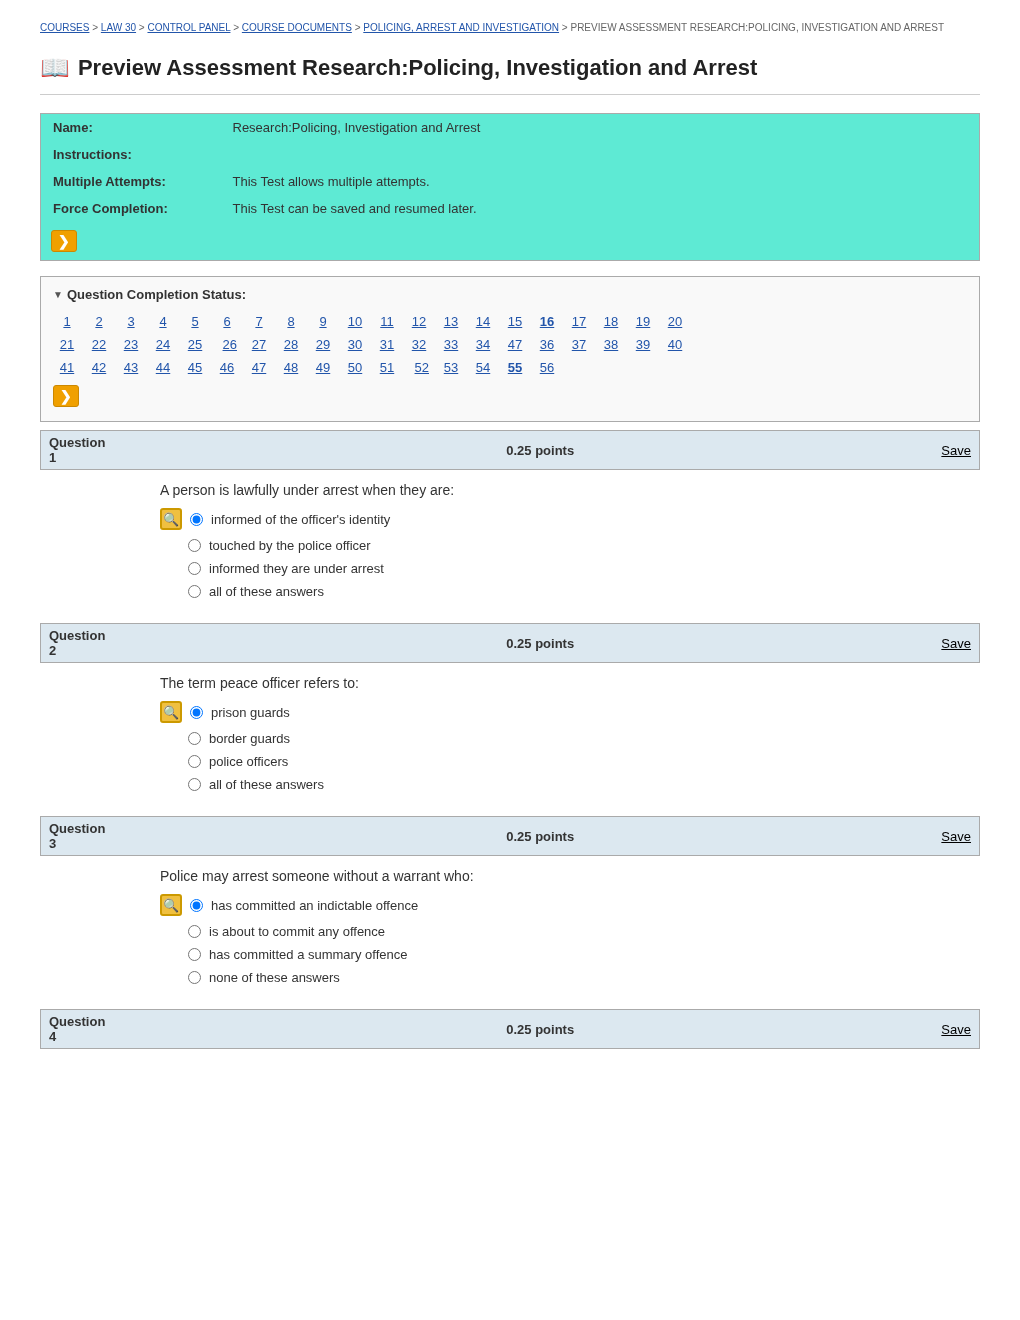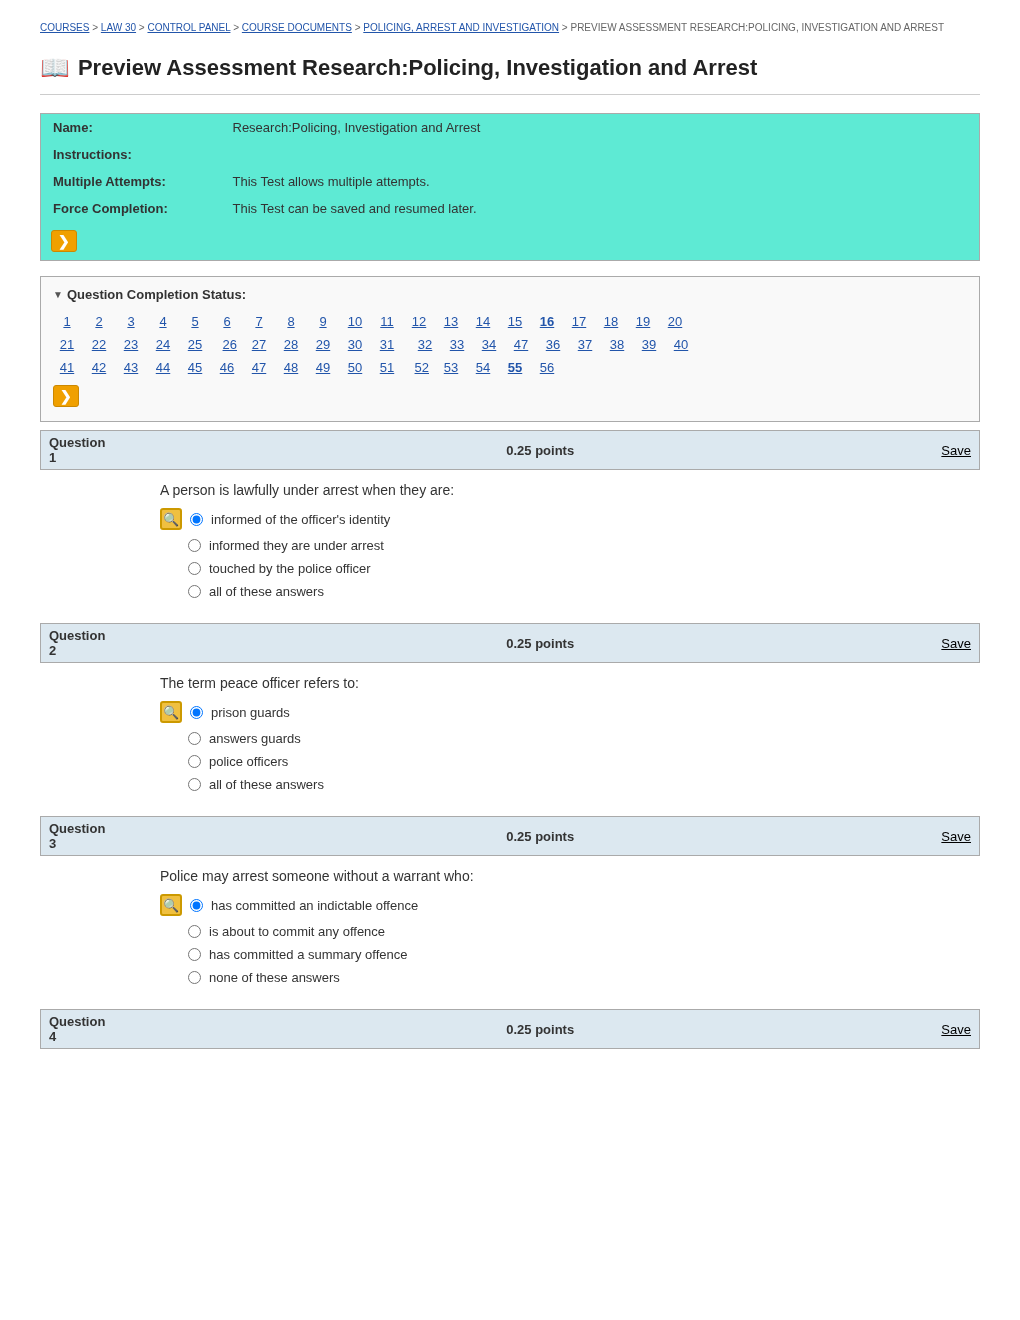--- a/index.html
+++ b/index.html
@@ -227,21 +227,21 @@
       <a href="#q22" style="min-width: 28px; text-align: center;">22</a>
       <a href="#q23" style="min-width: 28px; text-align: center;">23</a>
       <a href="#q24" style="min-width: 28px; text-align: center;">24</a>
       <a href="#q25" style="min-width: 28px; text-align: center;">25</a>
       <a href="#q26" style="min-width: 28px; text-align: right;">26</a>
       <a href="#q27" style="min-width: 28px; text-align: center;">27</a>
       <a href="#q28" style="min-width: 28px; text-align: center;">28</a>
       <a href="#q29" style="min-width: 28px; text-align: center;">29</a>
       <a href="#q30" style="min-width: 28px; text-align: center;">30</a>
       <a href="#q31" style="min-width: 28px; text-align: center;">31</a>
-      <a href="#q32" style="min-width: 28px; text-align: center; margin-left: 6px;">32</a>
+      <a href="#q32" style="min-width: 28px; text-align: center;">32</a>
       <a href="#q33" style="min-width: 28px; text-align: center;">33</a>
       <a href="#q34" style="min-width: 28px; text-align: center;">34</a>
       <a href="#q35" style="min-width: 28px; text-align: center;">47</a>
       <a href="#q36" style="min-width: 28px; text-align: center;">36</a>
       <a href="#q37" style="min-width: 28px; text-align: center;">37</a>
       <a href="#q38" style="min-width: 28px; text-align: center;">38</a>
       <a href="#q39" style="min-width: 28px; text-align: center;">39</a>
       <a href="#q40" style="min-width: 28px; text-align: center;">40</a>
     </div>
   <div class="link-row" id="link-row-3">
@@ -273,46 +273,46 @@
   </div>
     <div class="question-body">
       <div class="question-text">A person is lawfully under arrest when they are:</div>
       <div class="answer-option">
           <span class="answer-icon">🔍</span>
           <input type="radio" checked="" style="margin: 0px 2px;">
           <label>informed of the officer's identity</label>
         </div>
       <div class="answer-option">
           <input type="radio" style="margin: 0px 2px 0px 28px;">
+          <label>touched by the police officer</label>
+        </div>
+      <div class="answer-option">
+          <input type="radio" style="margin: 0px 2px 0px 28px;">
           <label>informed they are under arrest</label>
-        </div>
-      <div class="answer-option">
-          <input type="radio" style="margin: 0px 2px 0px 28px;">
-          <label>touched by the police officer</label>
         </div>
       <div class="answer-option">
           <input type="radio" style="margin: 0px 2px 0px 28px;">
           <label>all of these answers</label>
         </div>
     </div>
     <div class="question-row" id="q2">
     <span class="question-label"><b>Question<br>2</b></span>
     <span class="question-points">0.25 points</span>
     <a class="save-link">Save</a>
   </div>
     <div class="question-body">
       <div class="question-text">The term peace officer refers to:</div>
       <div class="answer-option">
           <span class="answer-icon">🔍</span>
           <input type="radio" checked="" style="margin: 0px 2px;">
           <label>prison guards</label>
         </div>
       <div class="answer-option">
           <input type="radio" style="margin: 0px 2px 0px 28px;">
-          <label>answers guards</label>
+          <label>border guards</label>
         </div>
       <div class="answer-option">
           <input type="radio" style="margin: 0px 2px 0px 28px;">
           <label>police officers</label>
         </div>
       <div class="answer-option">
           <input type="radio" style="margin: 0px 2px 0px 28px;">
           <label>all of these answers</label>
         </div>
     </div>

